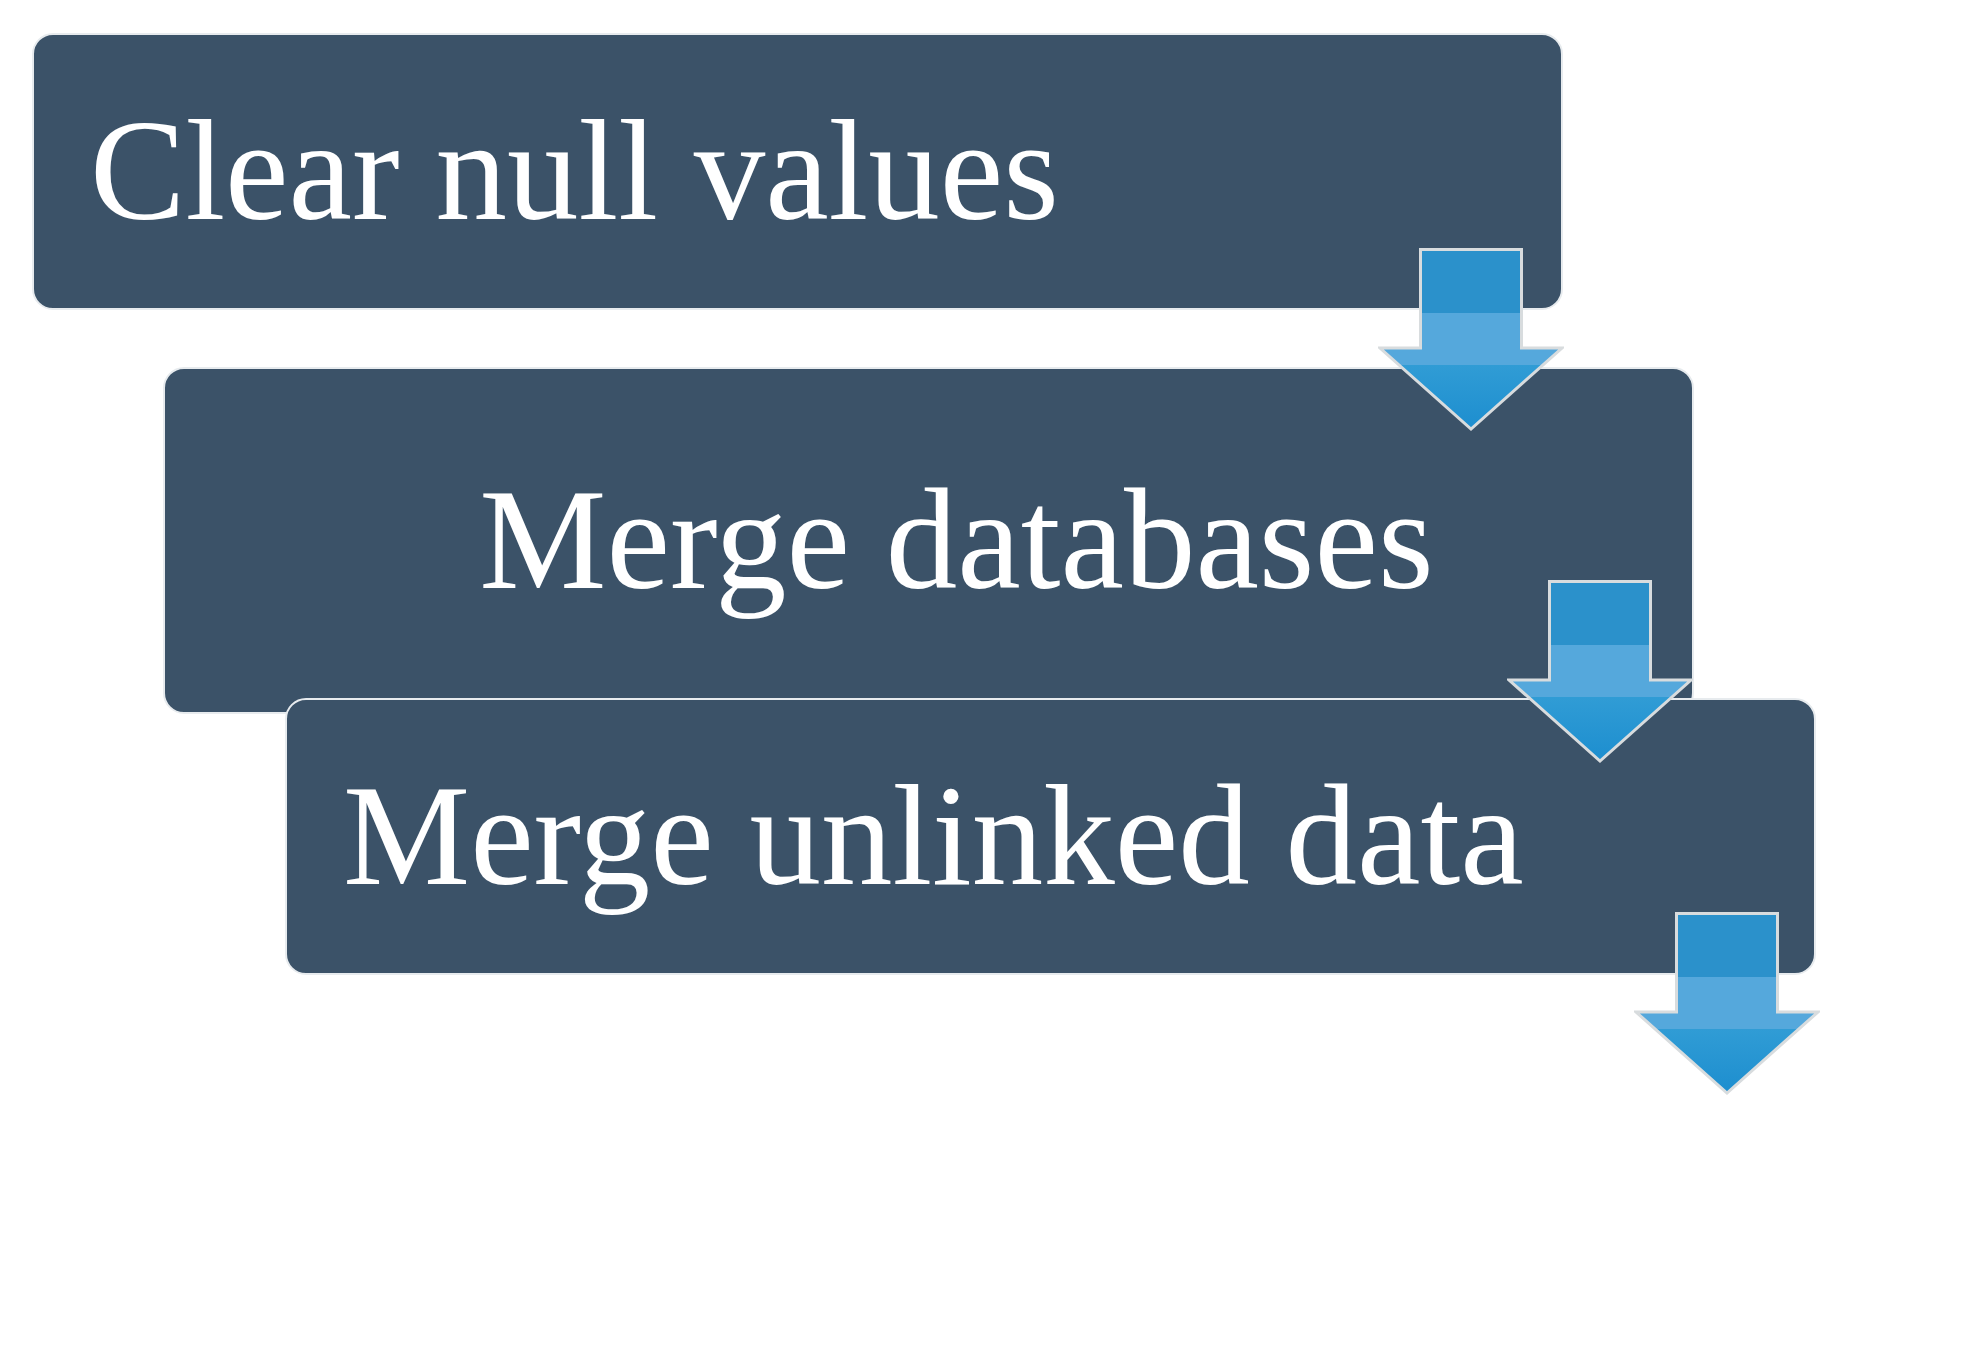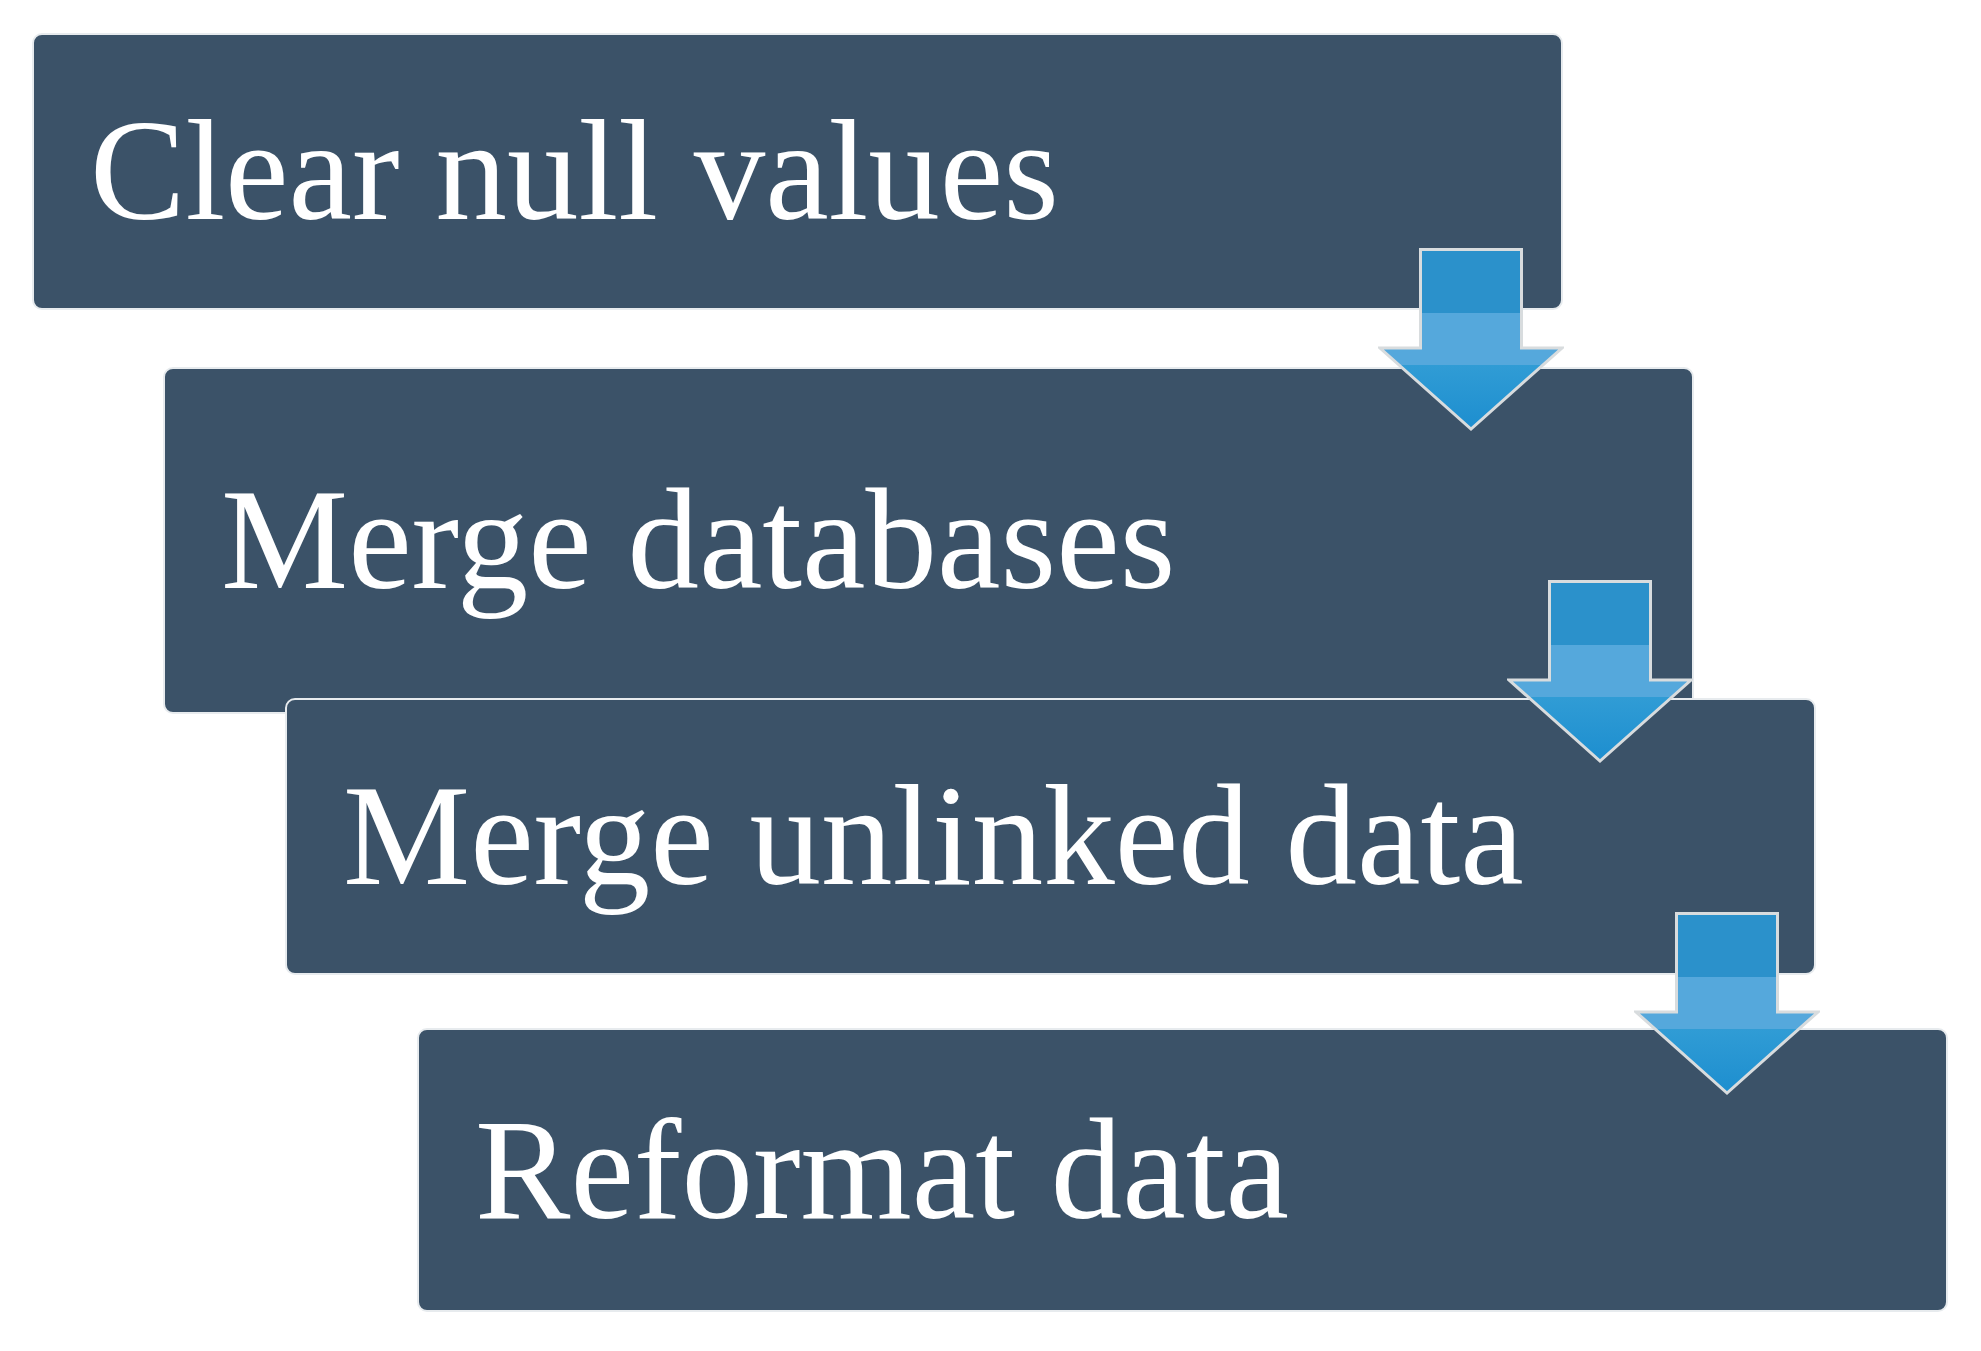--- a/index.html
+++ b/index.html
@@ -11,34 +11,34 @@
     font-family: "Liberation Serif", "DejaVu Serif", serif;
     overflow: hidden;
   }
   .step-box {
     position: absolute;
     box-sizing: border-box;
     width: 1531px;
     height: 278px;
     background: var(--box-fill, #3B5268);
     border: 2px solid #e7ebee;
-    border-radius: 10px;
+    border-radius: 21px;
     display: flex;
     align-items: center;
     padding-left: 56px;
   }
   .step-label {
     color: var(--box-text, #ffffff);
     font-size: 143px;
     line-height: 1;
     white-space: nowrap;
     letter-spacing: 0px;
   }
   .box1 { left: 32px;  top: 33px;   height: 277px; }
-  .box2 { left: 163px; top: 367px;  height: 347px; }
+  .box2 { left: 163px; top: 367px;  height: 347px; justify-content: center; }
   .box3 { left: 285px; top: 698px;  height: 277px; }
   .box4 { left: 417px; top: 1028px; height: 284px; }
   .flow-arrow {
     position: absolute;
     width: 186px;
     height: 183px;
     z-index: 5;
   }
   .arrow1 { left: 1378px; top: 248px; }
   .arrow2 { left: 1507px; top: 580px; }
@@ -96,17 +96,14 @@
         <stop offset="0.355" style="stop-color:var(--arrow-top, #2B91CB)"></stop>
         <stop offset="0.356" style="stop-color:var(--arrow-light, #55A8DC)"></stop>
         <stop offset="0.645" style="stop-color:var(--arrow-light, #55A8DC)"></stop>
         <stop offset="0.646" style="stop-color:var(--arrow-head, #309CD5)"></stop>
         <stop offset="1" style="stop-color:var(--arrow-tip, #1D8ECF)"></stop>
       </linearGradient>
     </defs>
     <polygon points="42.5,1.5 143.5,1.5 143.5,100 184,100 93,181 2,100 42.5,100" fill="url(#ag3)" stroke="var(--arrow-outline, #D8DCDE)" stroke-width="3"></polygon>
   </svg>
 
-  <div class="step-box box4">
-    <span class="step-label">Reformat data</span>
-  </div>
 
 </div>
 
 </body></html>

